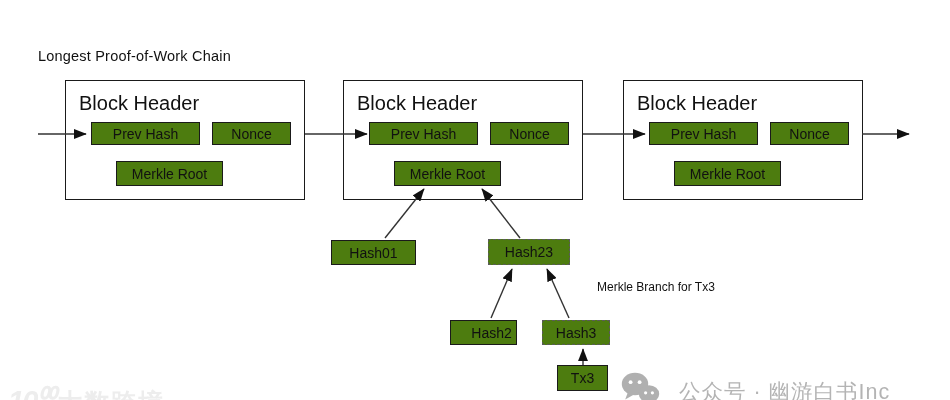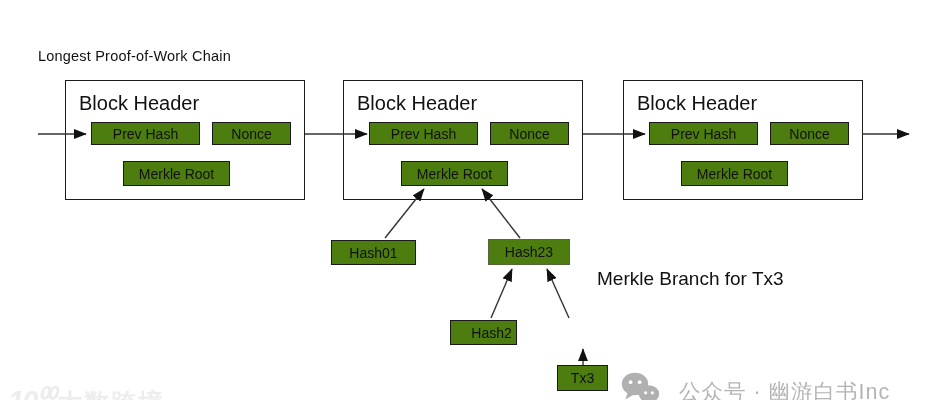--- a/index.html
+++ b/index.html
@@ -39,34 +39,34 @@
     box-sizing: border-box;
     display: flex;
     align-items: center;
     justify-content: center;
     font-size: 14px;
     white-space: nowrap;
     z-index: 3;
   }
   .prev-hash { left: 25px; top: 41px; width: 109px; height: 23px; }
   .nonce     { left: 146px; top: 41px; width: 79px; height: 23px; }
-  .merkle    { left: 57px; top: 80px; width: 107px; height: 25px; }
+  .merkle    { left: 50px; top: 80px; width: 107px; height: 25px; }
   .dashed    { border: 1.5px dashed #5a5a5a; }
   #arrow-layer { position: absolute; left: 0; top: 0; z-index: 2; }
   #block1 { left: 65px;  top: 52px; }
   #block2 { left: 343px; top: 52px; }
   #block3 { left: 623px; top: 52px; }
   #hash01 { left: 331px; top: 212px; width: 85px; height: 25px; }
   #hash23 { left: 488px; top: 211px; width: 82px; height: 26px; }
   #hash2  { left: 450px; top: 292px; width: 67px; height: 25px; padding-left: 16px; }
   #hash3  { left: 542px; top: 292px; width: 68px; height: 25px; }
   #tx3    { left: 557px; top: 337px; width: 51px; height: 26px; }
   #branch-label {
-    left: 597px; top: 240px;
-    font-size: 19px;
+    left: 597px; top: 252px;
+    font-size: 12px;
   }
   
   #wm-left {
     left: 8px; top: 352px;
     color: #ededed;
     font-weight: bold;
     display: flex;
     align-items: baseline;
     gap: 5px;
     z-index: 1;
@@ -132,20 +132,21 @@
   <div class="block" id="block3">
     <div class="block-label">Block Header</div>
     <div class="inner-box prev-hash">Prev Hash</div>
     <div class="inner-box nonce">Nonce</div>
     <div class="inner-box merkle">Merkle Root</div>
   </div>
 
   <div class="hash-box" id="hash01">Hash01</div>
   <div class="hash-box dashed" id="hash23">Hash23</div>
   <div class="hash-box" id="hash2">Hash2</div>
+  <div class="hash-box dashed" id="hash3">Hash3</div>
   <div class="hash-box" id="tx3">Tx3</div>
 
   <div class="abs" id="branch-label">Merkle Branch for Tx3</div>
 
   <div class="abs" id="wm-left">
     <span class="logo">10⁰⁰</span>
     <span class="txt">大数跨境</span>
   </div>
 
   <div class="abs" id="wm-right">

